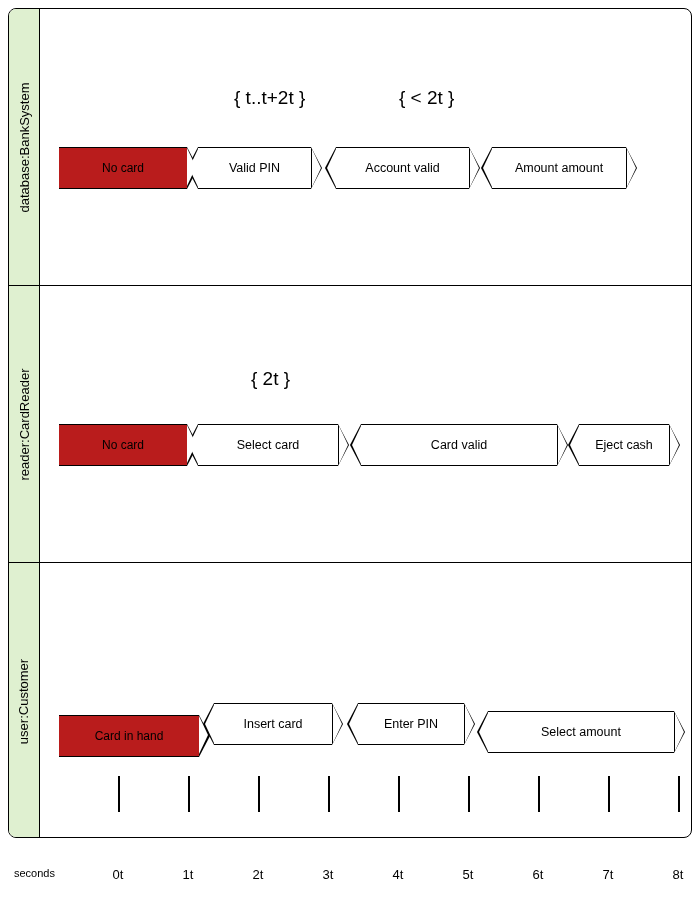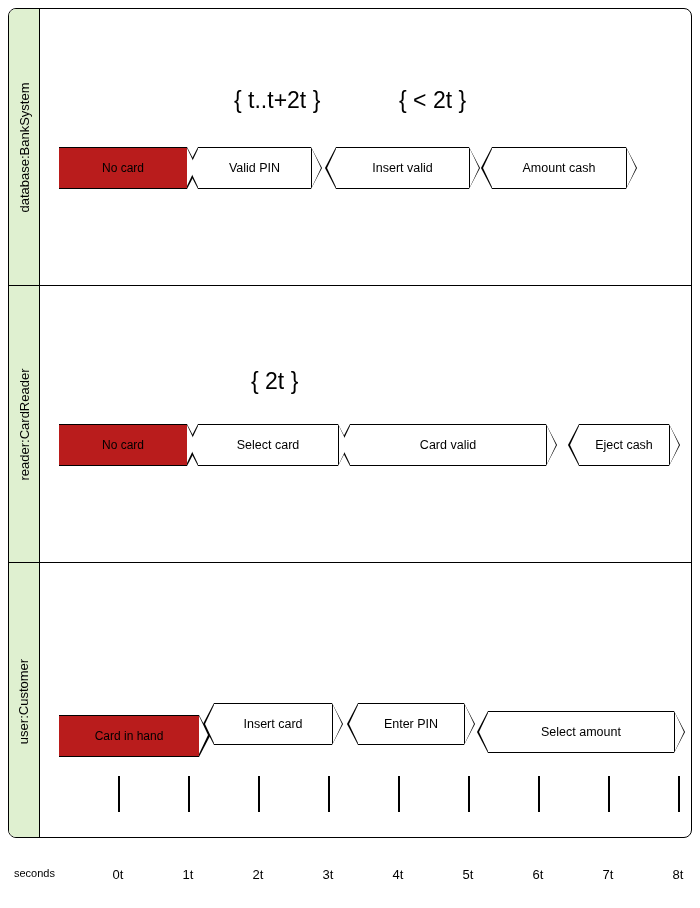--- a/index.html
+++ b/index.html
@@ -135,21 +135,21 @@
     width: 0; height: 0;
     border-top: 19.5px solid transparent;
     border-bottom: 19.5px solid transparent;
     z-index: 1;
   }
   .hex .mask-l { left: 1.5px; border-right: 9.5px solid #fff; }
   .hex .mask-r { right: 1.5px; border-left: 9.5px solid #fff; }
 
   .constraint {
     position: absolute;
-    font-size: 23px;
+    font-size: 19px;
     white-space: nowrap;
   }
 
   .tick {
     position: absolute;
     width: 1.5px;
     height: 36px;
     background: #000;
   }
   .axis-label {
@@ -185,28 +185,28 @@
         <div class="mask-l"></div>
           <div class="mask-r"></div>
         <div class="body">
             <span>Valid PIN</span>
           </div>
       </div>
       <div class="hex" style="left:316px; width:155px; top:138px;">
         <div class="mask-l"></div>
           <div class="mask-r"></div>
         <div class="body">
-            <span>Insert valid</span>
+            <span>Account valid</span>
           </div>
       </div>
       <div class="hex" style="left:472px; width:156px; top:138px;">
         <div class="mask-l"></div>
           <div class="mask-r"></div>
         <div class="body">
-            <span>Amount cash</span>
+            <span>Amount amount</span>
           </div>
       </div>
     </div>
 
     <div class="lane lane-mid">
       <div class="lane-header">
         <span>reader:CardReader</span>
       </div>
 
       <div class="constraint" style="left:242px; top:82px;">{ 2t }</div>
@@ -214,21 +214,21 @@
       <div class="state tail" style="left:50px; width:128px; top:138px;">
         <span>No card</span>
       </div>
       <div class="hex" style="left:178px; width:162px; top:138px;">
         <div class="mask-l"></div>
           <div class="mask-r"></div>
         <div class="body">
             <span>Select card</span>
           </div>
       </div>
-      <div class="hex" style="left:330px; width:218px; top:138px;">
+      <div class="hex" style="left:341px; width:218px; top:138px;">
         <div class="mask-l"></div>
           <div class="mask-r"></div>
         <div class="body">
             <span>Card valid</span>
           </div>
       </div>
       <div class="hex" style="left:559px; width:112px; top:138px;">
         <div class="mask-l"></div>
           <div class="mask-r"></div>
         <div class="body">

